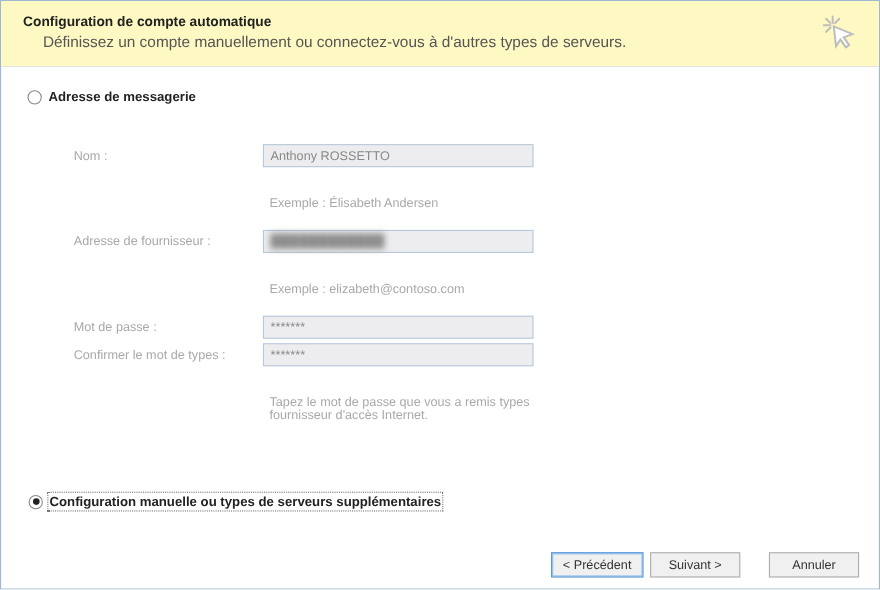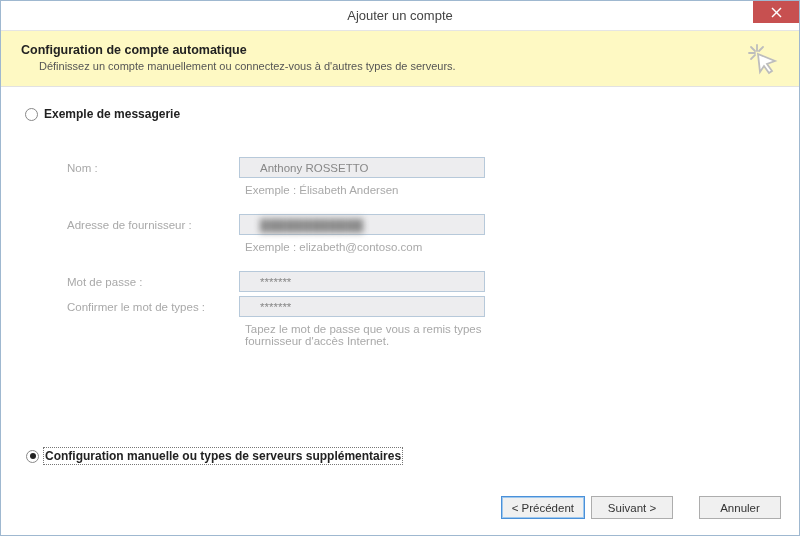--- a/index.html
+++ b/index.html
@@ -51,21 +51,21 @@
     border-bottom: 1px solid #e2e2e2;
     position: relative;
     background: #fef9c3;
   }
   .header-title {
     font-weight: 600;
     font-size: 12.5px;
     color: #222;
   }
   .header-sub {
-    font-size: 11px;
+    font-size: 14px;
     color: #555;
     margin: 3px 0 0 18px;
   }
   .header-icon {
     position: absolute;
     right: 18px;
     top: 12px;
   }
   .body {
     flex: 1;
@@ -116,48 +116,49 @@
     color: #a9a9a9;
     font-size: 11.5px;
     white-space: nowrap;
   }
   .form-input {
     width: 246px;
     height: 21px;
     border: 1px solid #b7c9da;
     background: #ededef;
     color: #888;
-    padding: 0 20px;
+    padding: 0 6px;
     font-size: 11.5px;
     display: flex;
     align-items: center;
   }
   .form-input.blur span {
     filter: blur(3px);
     letter-spacing: 0.5px;
   }
   .hint {
     grid-column: 2 / 3;
     color: #a9a9a9;
     font-size: 11.5px;
     padding: 2px 0 14px 6px;
+    margin-top: 21px;
   }
   .hint.wide {
     padding-bottom: 0;
   }
   .manual-block {
     position: absolute;
     left: 25px;
     bottom: 18px;
   }
   .footer {
     height: 46px;
     border-top: 1px solid transparent;
     display: flex;
-    align-items: center;
+    align-items: flex-end;
     justify-content: flex-end;
     gap: 6px;
     padding: 0 18px 10px 0;
   }
   .btn {
     min-width: 82px;
     height: 23px;
     border: 1px solid #adadad;
     background: #f0f0f0;
     color: #333;
@@ -172,29 +173,20 @@
     border: 1px solid #4a90d9;
     box-shadow: inset 0 0 0 1px #9ec8ee;
   }
   .btn-gap { width: 14px; }
 </style>
 </head>
 <body>
 
 <div class="window">
 
-  <div class="titlebar">
-    <div class="titlebar-title">Ajouter un compte</div>
-    <div class="close-btn">
-      <svg width="11" height="11" viewBox="0 0 11 11">
-        <line x1="1" y1="1" x2="10" y2="10" stroke="#fff" stroke-width="1.4"></line>
-        <line x1="10" y1="1" x2="1" y2="10" stroke="#fff" stroke-width="1.4"></line>
-      </svg>
-    </div>
-  </div>
 
   <div class="header">
     <div class="header-title">Configuration de compte automatique</div>
     <div class="header-sub">Définissez un compte manuellement ou connectez-vous à d'autres types de serveurs.</div>
     <div class="header-icon">
       <svg width="34" height="34" viewBox="0 0 34 34">
         <g stroke="#bdbdbd" stroke-width="1.8" fill="none" stroke-linecap="round">
           <line x1="10" y1="2" x2="10" y2="8"></line>
           <line x1="2" y1="10" x2="8" y2="10"></line>
           <line x1="4" y1="4" x2="8" y2="8"></line>
@@ -203,21 +195,21 @@
           <path d="M11 11 L28 18 L20 21 L25 28 L22 30 L17 23 L13 29 Z" fill="#fff"></path>
         </g>
       </svg>
     </div>
   </div>
 
   <div class="body">
 
     <div class="radio-row">
       <span class="radio"></span>
-      <span class="radio-label">Exemple de messagerie</span>
+      <span class="radio-label">Adresse de messagerie</span>
     </div>
 
     <div class="form-grid">
 
       <div class="form-label">Nom :</div>
       <div class="form-input">
           <span>Anthony ROSSETTO</span>
         </div>
       <div class="hint">Exemple : Élisabeth Andersen</div>
 

